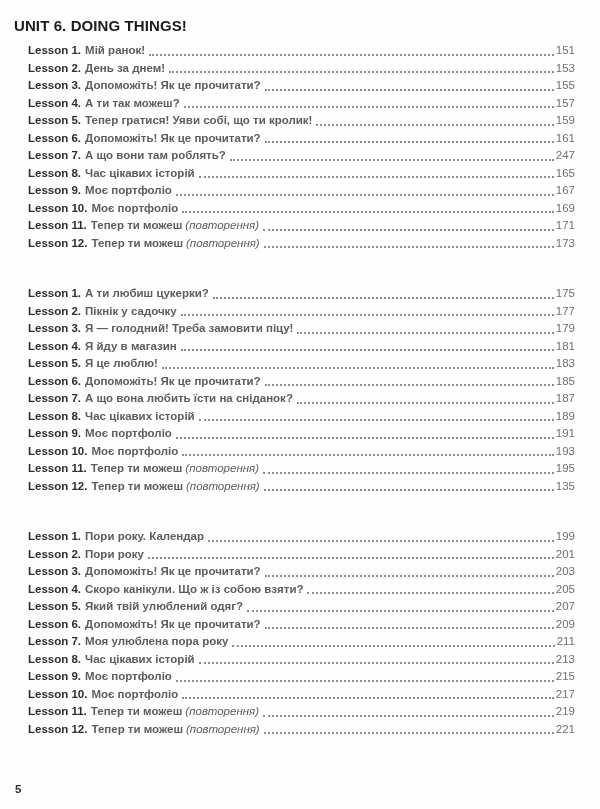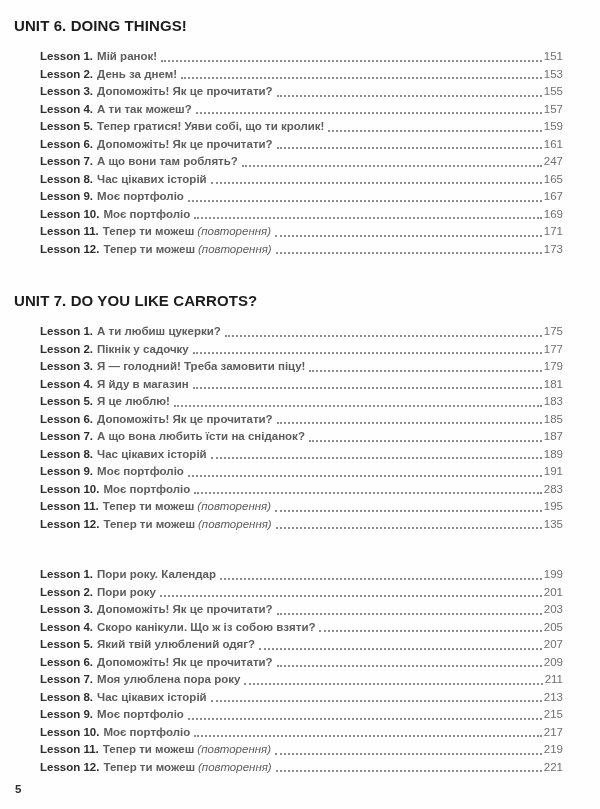--- a/index.html
+++ b/index.html
@@ -23,21 +23,21 @@
   .toc-section { margin: 0; }
   .toc-section + .toc-section { margin-top: 33px; }
   .unit-heading {
     font-size: 15px;
     font-weight: 700;
     line-height: 20px;
     letter-spacing: 0.1px;
     color: var(--heading, #1c1c1c);
     margin: 0 0 6px 0;
   }
-  .lesson-list { margin: 12px; }
+  .lesson-list { margin: 0; }
   .toc-row {
     display: flex;
     height: 17.5px;
     line-height: 17.5px;
     font-size: 11.5px;
     padding-left: 14px;
     white-space: nowrap;
   }
   .lesson-label {
     font-weight: 700;
@@ -175,21 +175,20 @@
     <span class="lesson-label">Lesson 12.</span>
     <span class="lesson-title">Тепер ти можеш</span>
     <span class="lesson-title-italic">(повторення)</span>
     <span class="leader"></span>
     <span class="lesson-page-ref">173</span>
   </div>
 </div>
   </div>
 
   <div class="toc-section">
-    <div class="unit-heading">UNIT 7. DO YOU LIKE CARROTS?</div>
     <div class="lesson-list">
   <div class="toc-row">
     <span class="lesson-label">Lesson 1.</span>
     <span class="lesson-title">А ти любиш цукерки?</span>
 
     <span class="leader"></span>
     <span class="lesson-page-ref">175</span>
   </div>
 
   <div class="toc-row">
@@ -254,21 +253,21 @@
 
     <span class="leader"></span>
     <span class="lesson-page-ref">191</span>
   </div>
 
   <div class="toc-row">
     <span class="lesson-label">Lesson 10.</span>
     <span class="lesson-title">Моє портфоліо</span>
 
     <span class="leader"></span>
-    <span class="lesson-page-ref">283</span>
+    <span class="lesson-page-ref">193</span>
   </div>
 
   <div class="toc-row">
     <span class="lesson-label">Lesson 11.</span>
     <span class="lesson-title">Тепер ти можеш</span>
     <span class="lesson-title-italic">(повторення)</span>
     <span class="leader"></span>
     <span class="lesson-page-ref">195</span>
   </div>
 

